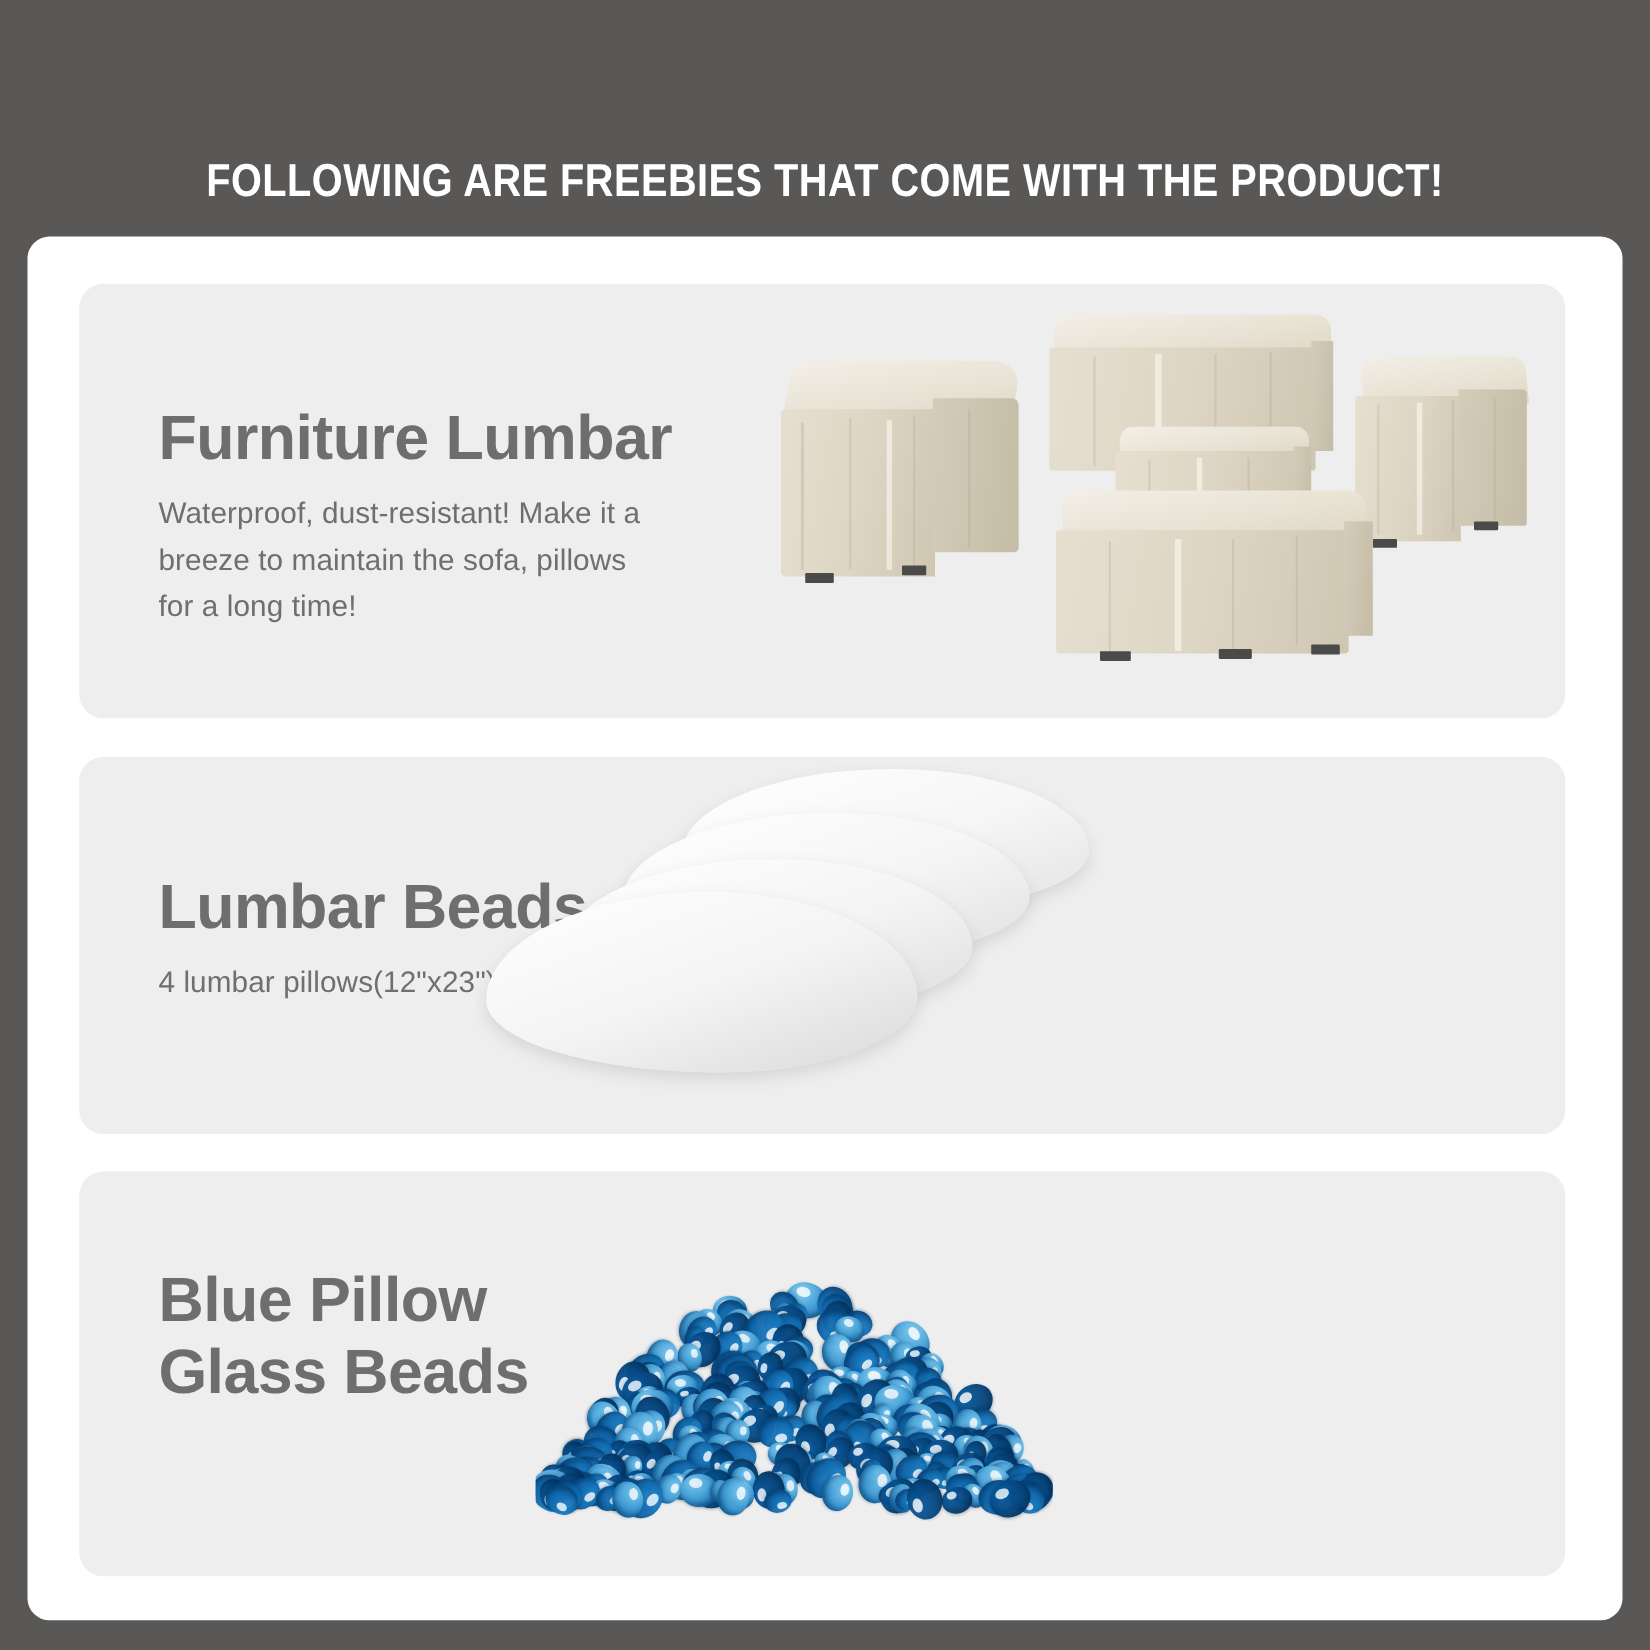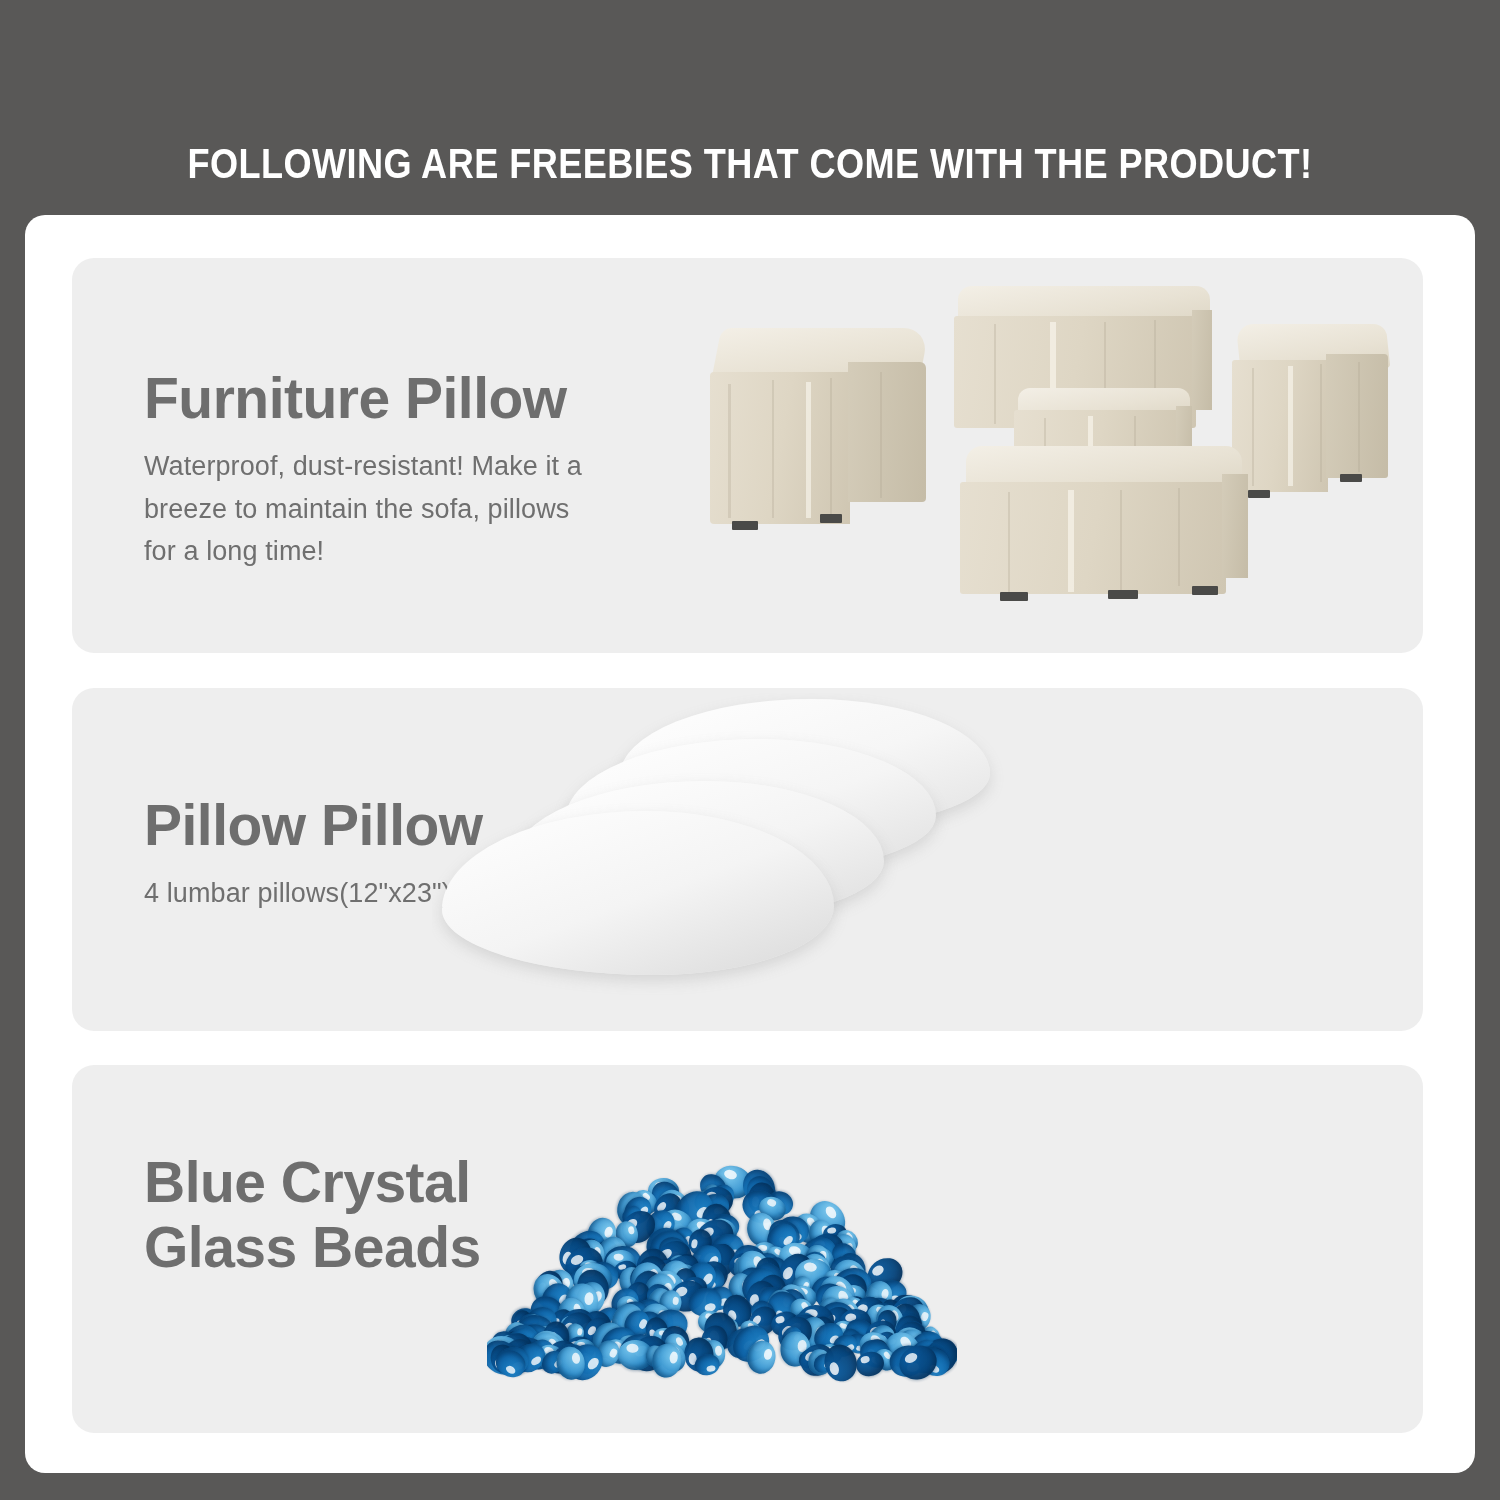--- a/index.html
+++ b/index.html
@@ -197,21 +197,21 @@
 <body>
 
 <div class="header">
   <div class="subtitle">FOLLOWING ARE FREEBIES THAT COME WITH THE PRODUCT!</div>
 </div>
 
 <div class="panel">
 
   <div class="card card-1">
     <div class="card-text">
-      <div class="card-heading">Furniture Pillow</div>
+      <div class="card-heading">Furniture Lumbar</div>
       <div class="card-desc">Waterproof, dust-resistant! Make it a
 breeze to maintain the sofa, pillows
 for a long time!</div>
     </div>
 
     <div class="art art-covers">
 
       <div class="cover" style="left:8px; top:50px; width:220px; height:205px;">
         <div class="top" style="left:6px;  top:0px;   width:208px; height:56px; border-radius:10px 26px 4px 6px; transform:skewX(-11deg);"></div>
         <div class="front" style="left:0px;  top:44px;  width:140px; height:152px; border-radius:4px 0 0 4px;"></div>
@@ -266,39 +266,39 @@
         <div class="fold" style="left:218px; top:42px; width:2px; height:98px;"></div>
         <div class="foot" style="left:40px;  top:146px; width:28px; height:9px;"></div>
         <div class="foot" style="left:148px; top:144px; width:30px; height:9px;"></div>
         <div class="foot" style="left:232px; top:140px; width:26px; height:9px;"></div>
       </div>
     </div>
   </div>
 
   <div class="card card-2">
     <div class="card-text">
-      <div class="card-heading">Pillow Pillow</div>
+      <div class="card-heading">Lumbar Beads</div>
       <div class="card-desc">4 lumbar  pillows(12"x23"), style randomly.</div>
     </div>
 
     <div class="art art-pillows">
       <div class="pillow" style="left:188px; top:6px;  width:370px; height:128px;
                   background:linear-gradient(160deg,#ffffff 0%,#f6f6f6 55%,#e3e3e3 100%);"></div>
       <div class="pillow" style="left:134px; top:46px; width:370px; height:132px;
                   background:linear-gradient(160deg,#ffffff 0%,#f5f5f5 55%,#e0e0e0 100%);"></div>
       <div class="pillow" style="left:80px;  top:88px; width:372px; height:138px;
                   background:linear-gradient(160deg,#ffffff 0%,#f4f4f4 55%,#dedede 100%);"></div>
       <div class="pillow" style="left:10px;  top:118px;width:392px; height:164px;
                   background:linear-gradient(160deg,#ffffff 0%,#f4f4f4 52%,#d9d9d9 100%);"></div>
     </div>
   </div>
 
   <div class="card card-3">
     <div class="card-text">
-      <div class="card-heading">Blue Crystal
+      <div class="card-heading">Blue Pillow
 Glass Beads</div>
     </div>
 
     <div class="art art-beads">
       <div id="bead-pile" style="position:absolute; left:0; top:0; width:470px; height:300px;">
           <span class="bead" style="left:226.9px;top:83.2px;width:37.6px;height:32.3px;transform:rotate(16deg);background:radial-gradient(circle at 34% 28%, #7ecbf0 0%, #1f84c8 78%);box-shadow:inset -2px -3px 5px rgba(4,40,75,0.5), 0 1px 3px rgba(10,50,90,0.35);opacity:0.96;"></span>
           <span class="bead" style="left:212.4px;top:91.9px;width:28.3px;height:24.3px;transform:rotate(224deg);background:radial-gradient(circle at 34% 28%, #1f84c8 0%, #0a5a9e 78%);box-shadow:inset -2px -3px 5px rgba(4,40,75,0.5), 0 1px 3px rgba(10,50,90,0.35);opacity:0.96;"></span>
           <span class="bead" style="left:253.8px;top:89.2px;width:35.9px;height:30.9px;transform:rotate(246deg);background:radial-gradient(circle at 34% 28%, #1f84c8 0%, #0a5a9e 78%);box-shadow:inset -2px -3px 5px rgba(4,40,75,0.5), 0 1px 3px rgba(10,50,90,0.35);opacity:0.96;"></span>
           <span class="bead" style="left:161.2px;top:94.7px;width:30.9px;height:26.5px;transform:rotate(2deg);background:radial-gradient(circle at 34% 28%, #7ecbf0 0%, #1f84c8 78%);box-shadow:inset -2px -3px 5px rgba(4,40,75,0.5), 0 1px 3px rgba(10,50,90,0.35);opacity:0.96;"></span>
           <span class="bead" style="left:258.3px;top:95.0px;width:33.0px;height:28.4px;transform:rotate(248deg);background:radial-gradient(circle at 34% 28%, #1f84c8 0%, #0a5a9e 78%);box-shadow:inset -2px -3px 5px rgba(4,40,75,0.5), 0 1px 3px rgba(10,50,90,0.35);opacity:0.96;"></span>

